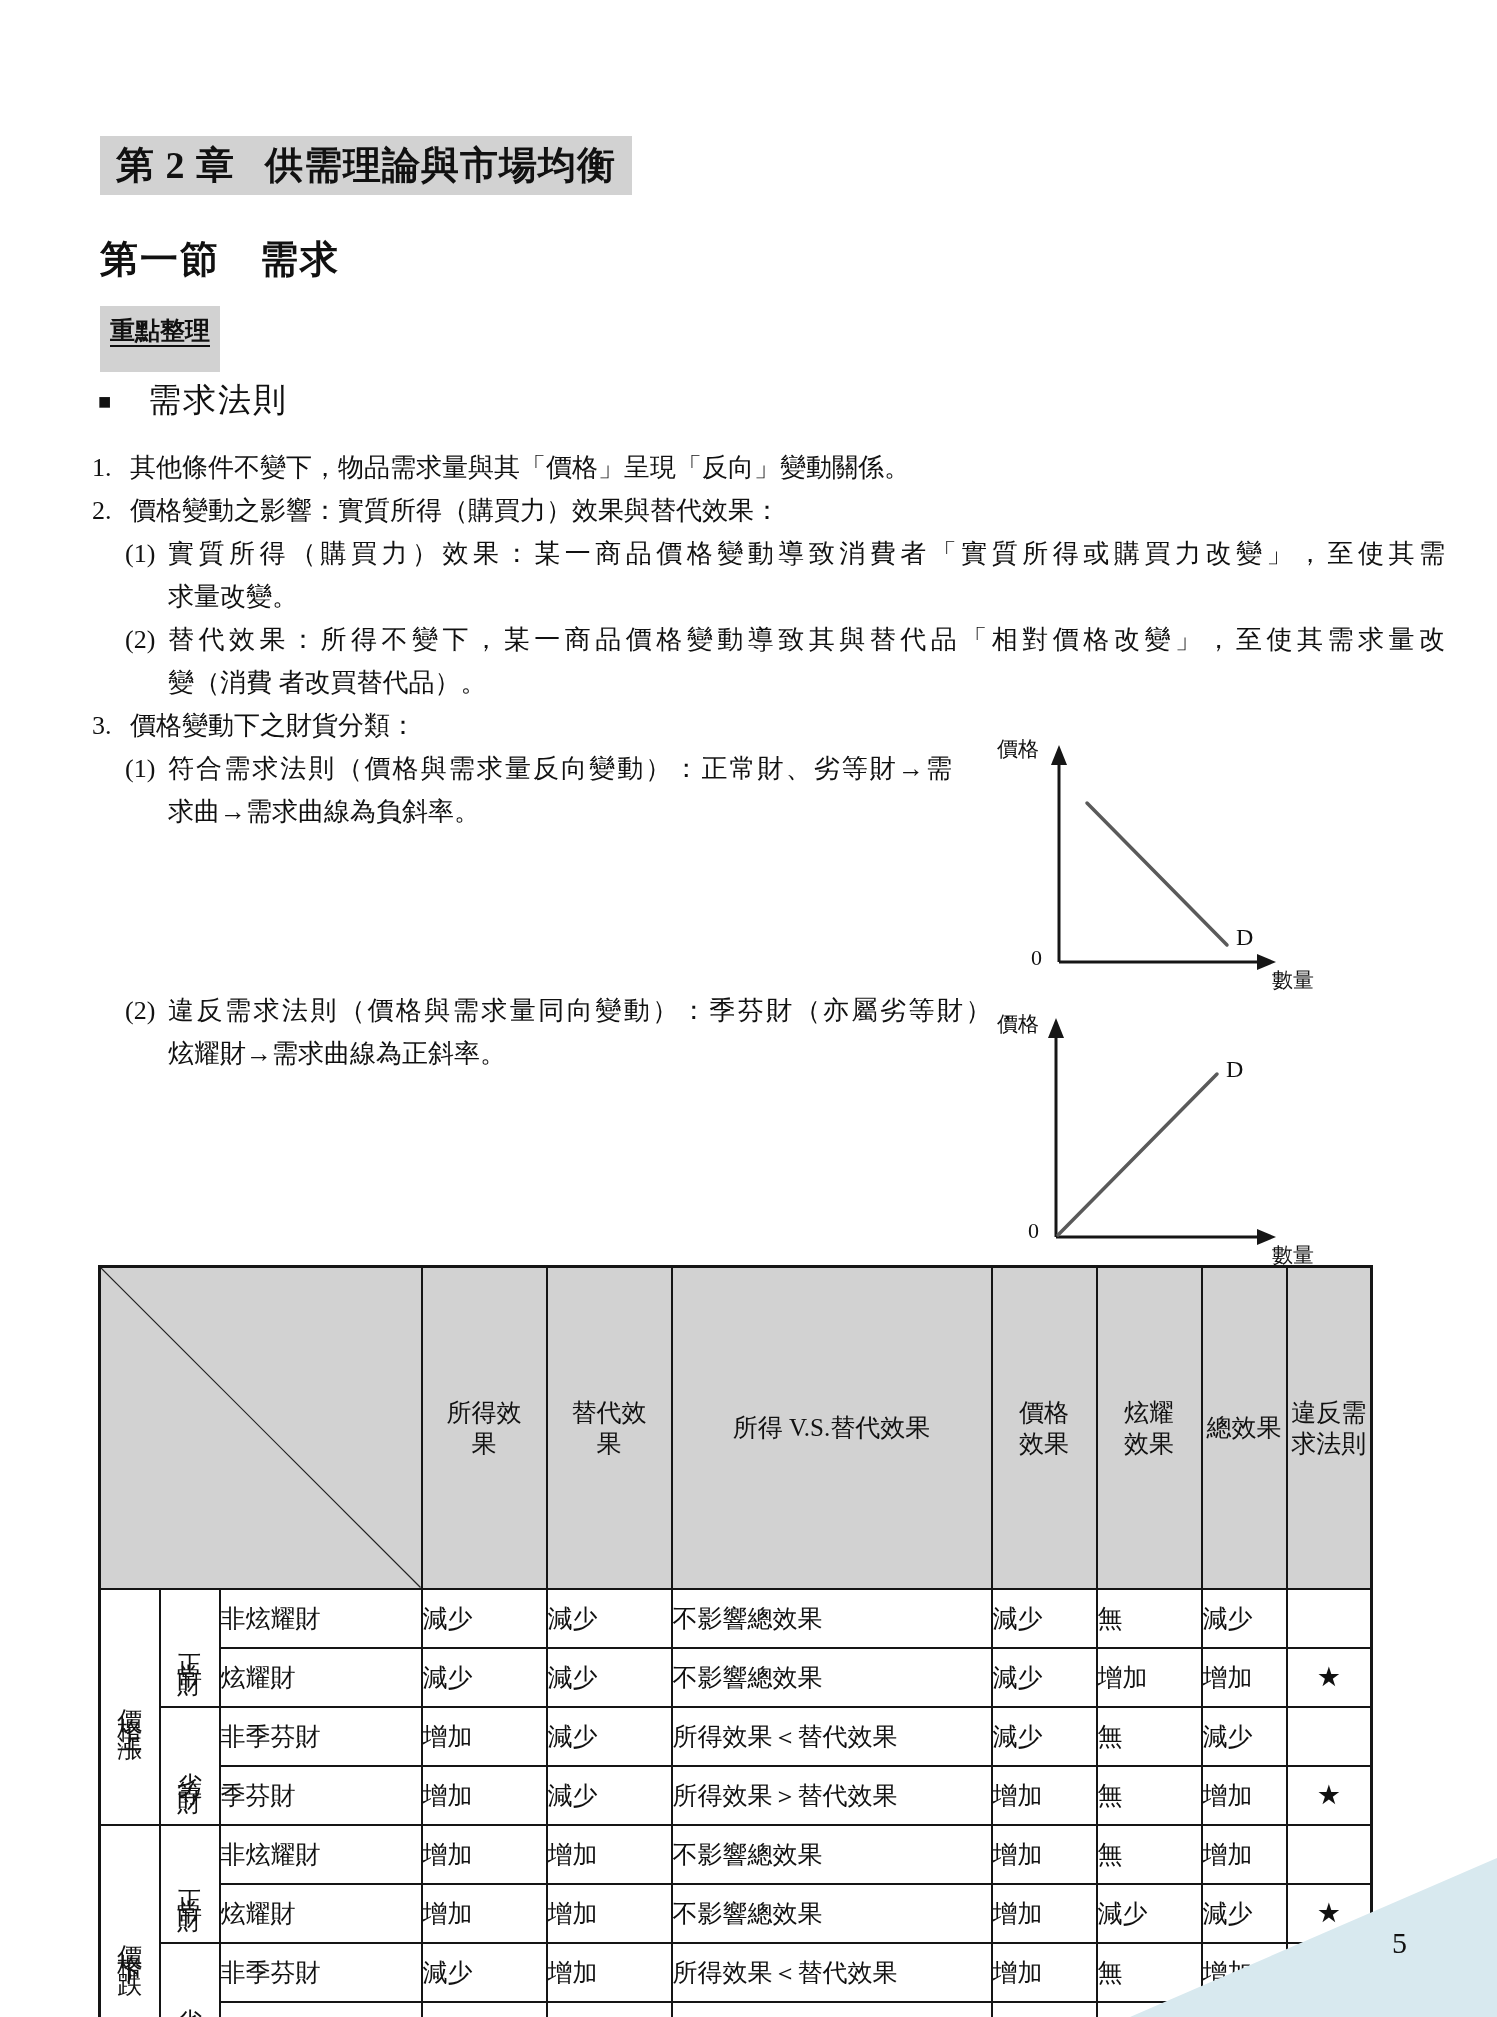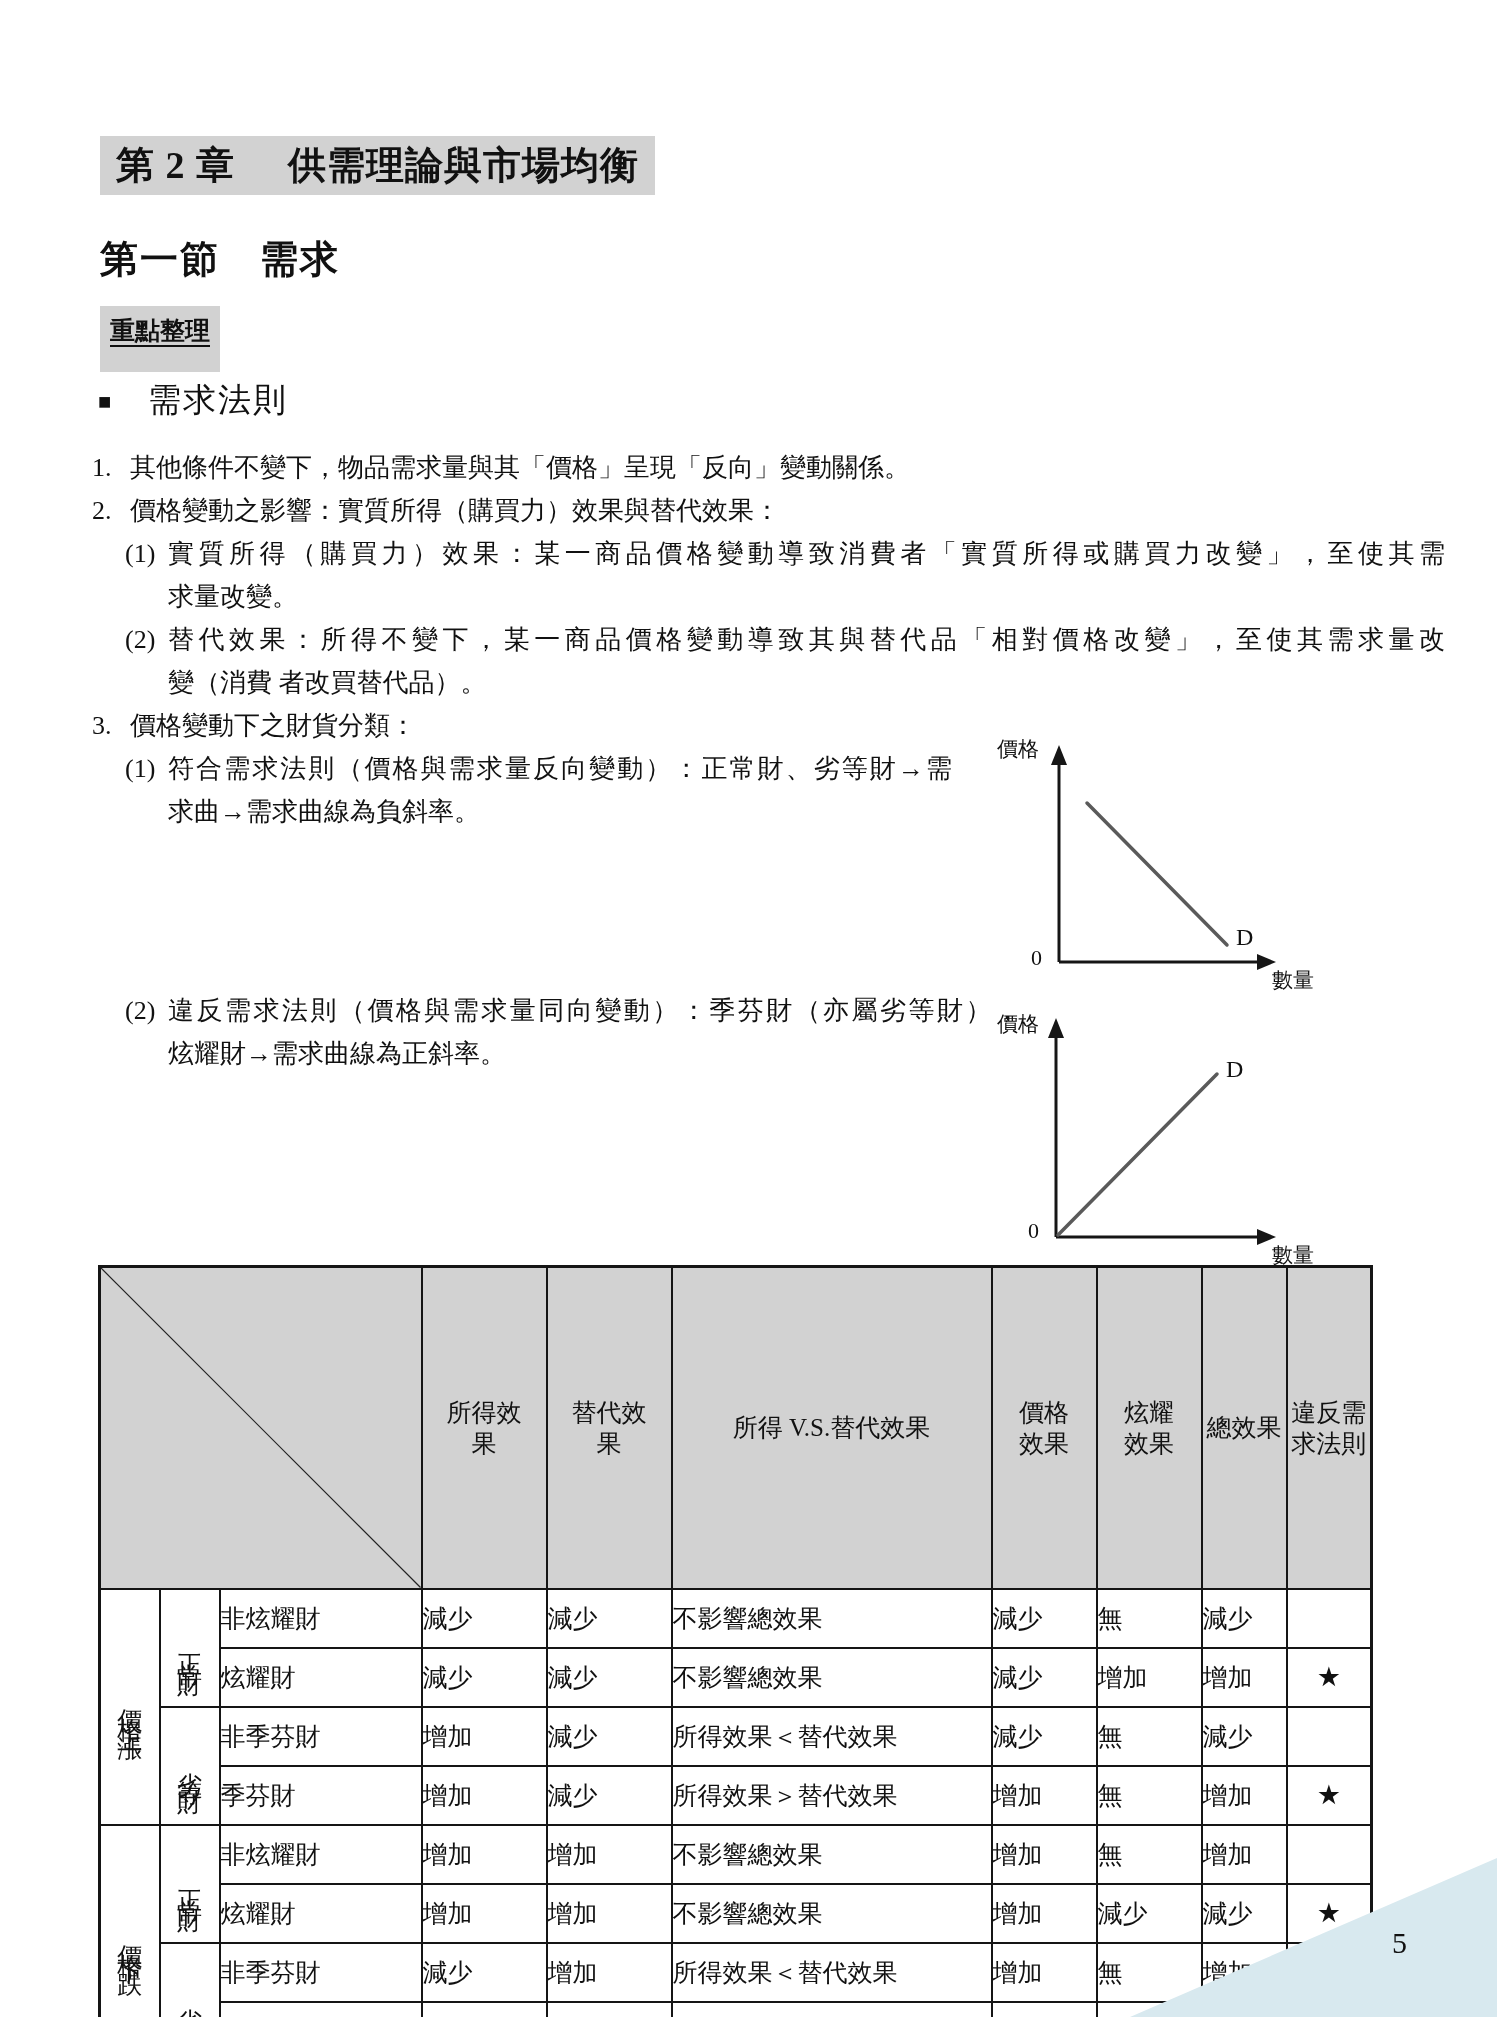--- a/index.html
+++ b/index.html
@@ -5,23 +5,23 @@
   html,body{margin:0;padding:0;background:#888;}
   .page{
     position:relative;width:1497px;height:2017px;background:#ffffff;
     font-family:"Liberation Serif","DejaVu Serif",serif;color:#111;
     overflow:hidden;margin:0 auto;
   }
   .abs{position:absolute;white-space:nowrap;}
   .chapter-bar{
     left:100px;top:136px;height:59px;background:#d2d2d2;
     display:flex;align-items:center;padding:0 16px;
-    font-size:38px;font-weight:bold;letter-spacing:1px;gap:35px;
-  }
-  .chapter-title{margin-left:18px;}
+    font-size:38px;font-weight:bold;letter-spacing:1px;
+  }
+  .chapter-title{margin-left:30px;}
   .section-title{left:100px;top:234px;font-size:38px;font-weight:bold;letter-spacing:2px;}
   .points-heading{
     left:100px;top:306px;background:#d2d2d2;font-size:25px;font-weight:bold;
     padding:8px 10px 25px 10px;text-decoration:underline;text-underline-offset:6px;
   }
   .topic-bullet{left:98px;top:389px;font-size:22px;}
   .topic-title{left:148px;top:378px;font-size:33px;font-weight:normal;letter-spacing:2px;}
   .li{font-size:26px;}
   .li .marker{display:inline-block;}
   .lvl1 .marker{width:38px;}

